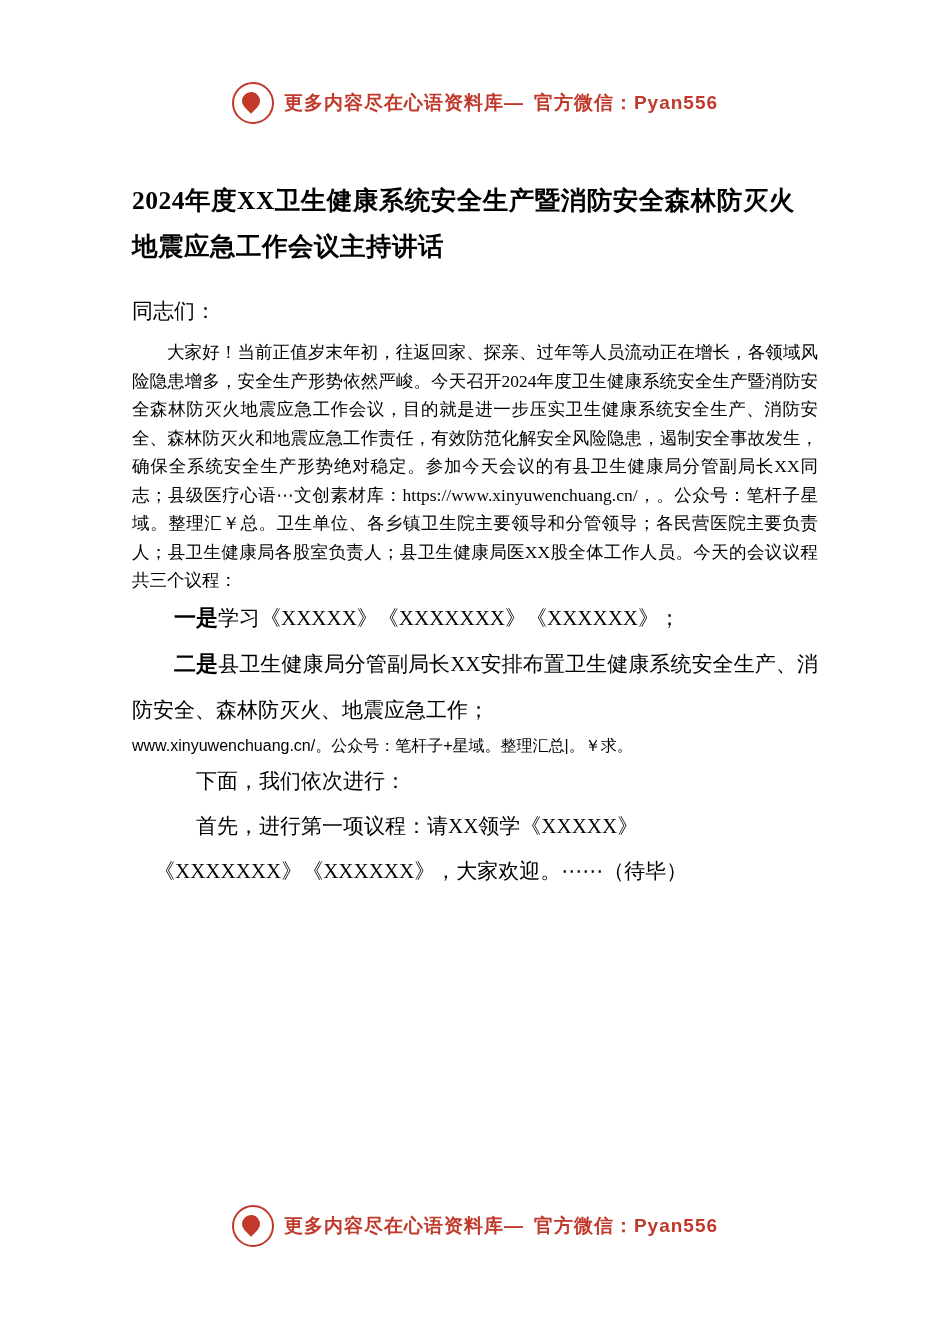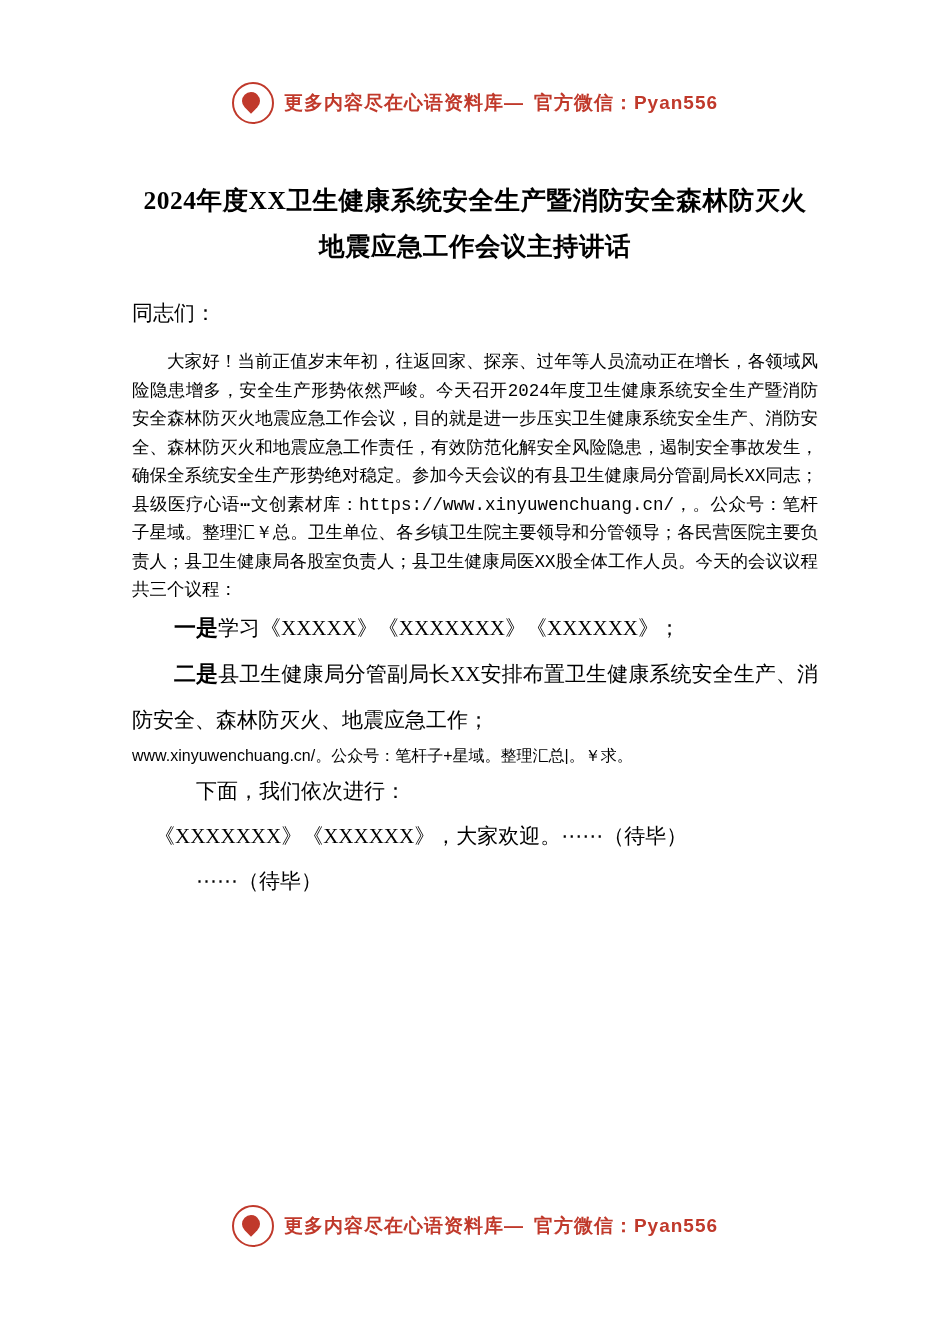--- a/index.html
+++ b/index.html
@@ -75,21 +75,21 @@
     font-size: 19px;
     white-space: nowrap;
   }
 
   
   .doc-title {
     position: absolute;
     left: 132px;
     right: 132px;
     top: 178px;
-    text-align: center;
+    text-align: left;
     font-size: 25.5px;
     line-height: 46px;
     font-weight: bold;
     font-family: "Liberation Serif", "DejaVu Serif", serif;
     letter-spacing: 0.5px;
   }
 
   
   .content {
     position: absolute;
@@ -99,28 +99,29 @@
   }
 
   p {
     margin: 0;
     text-align: justify;
   }
 
   .salutation {
     font-size: 21px;
     line-height: 34px;
-    margin-bottom: 18px;
+    margin-bottom: 8px;
+    font-family: Liberation Mono, monospace;
   }
 
   .para-small {
     font-size: 17.5px;
     line-height: 28.5px;
     text-indent: 2em;
-    font-family: Liberation Mono, monospace;
+    font-family: Liberation Serif, serif;
   }
 
   .agenda {
     font-size: 21px;
     line-height: 45px;
     text-indent: 2em;
   }
   .agenda-2 {
     font-size: 21px;
     line-height: 46px;
@@ -174,25 +175,27 @@
     <p class="agenda-2">
       <span class="lead">二是</span><span>县卫生健康局分管副局长XX安排布置卫生健康系统安全生产、消防安全、森林防灭火、地震应急工作；</span>
     </p>
 
     <p class="para-tiny">
       <span class="blk nohang sans">www.xinyuwenchuang.cn/。公众号：笔杆子+星域。整理汇总|。￥求。</span>
     </p>
 
     <p class="para-normal">下面，我们依次进行：</p>
 
+    <p class="para-normal">
+      <span>首先，进行第一项议程：请XX领学《XXXXX》</span>
+    </p>
     <p class="para-normal" style="text-indent:0">
       <span>《XXXXXXX》《XXXXXX》，大家欢迎。⋯⋯（待毕）</span>
     </p>
 
-    <p class="para-normal">⋯⋯（待毕）</p>
 
   </div>
 
   <div class="watermark watermark-bottom">
     <span class="wm-logo"></span>
     <span class="wm-text">更多内容尽在心语资料库—</span>
     <span class="wm-text-right">官方微信：Pyan556</span>
   </div>
 
 </div>

